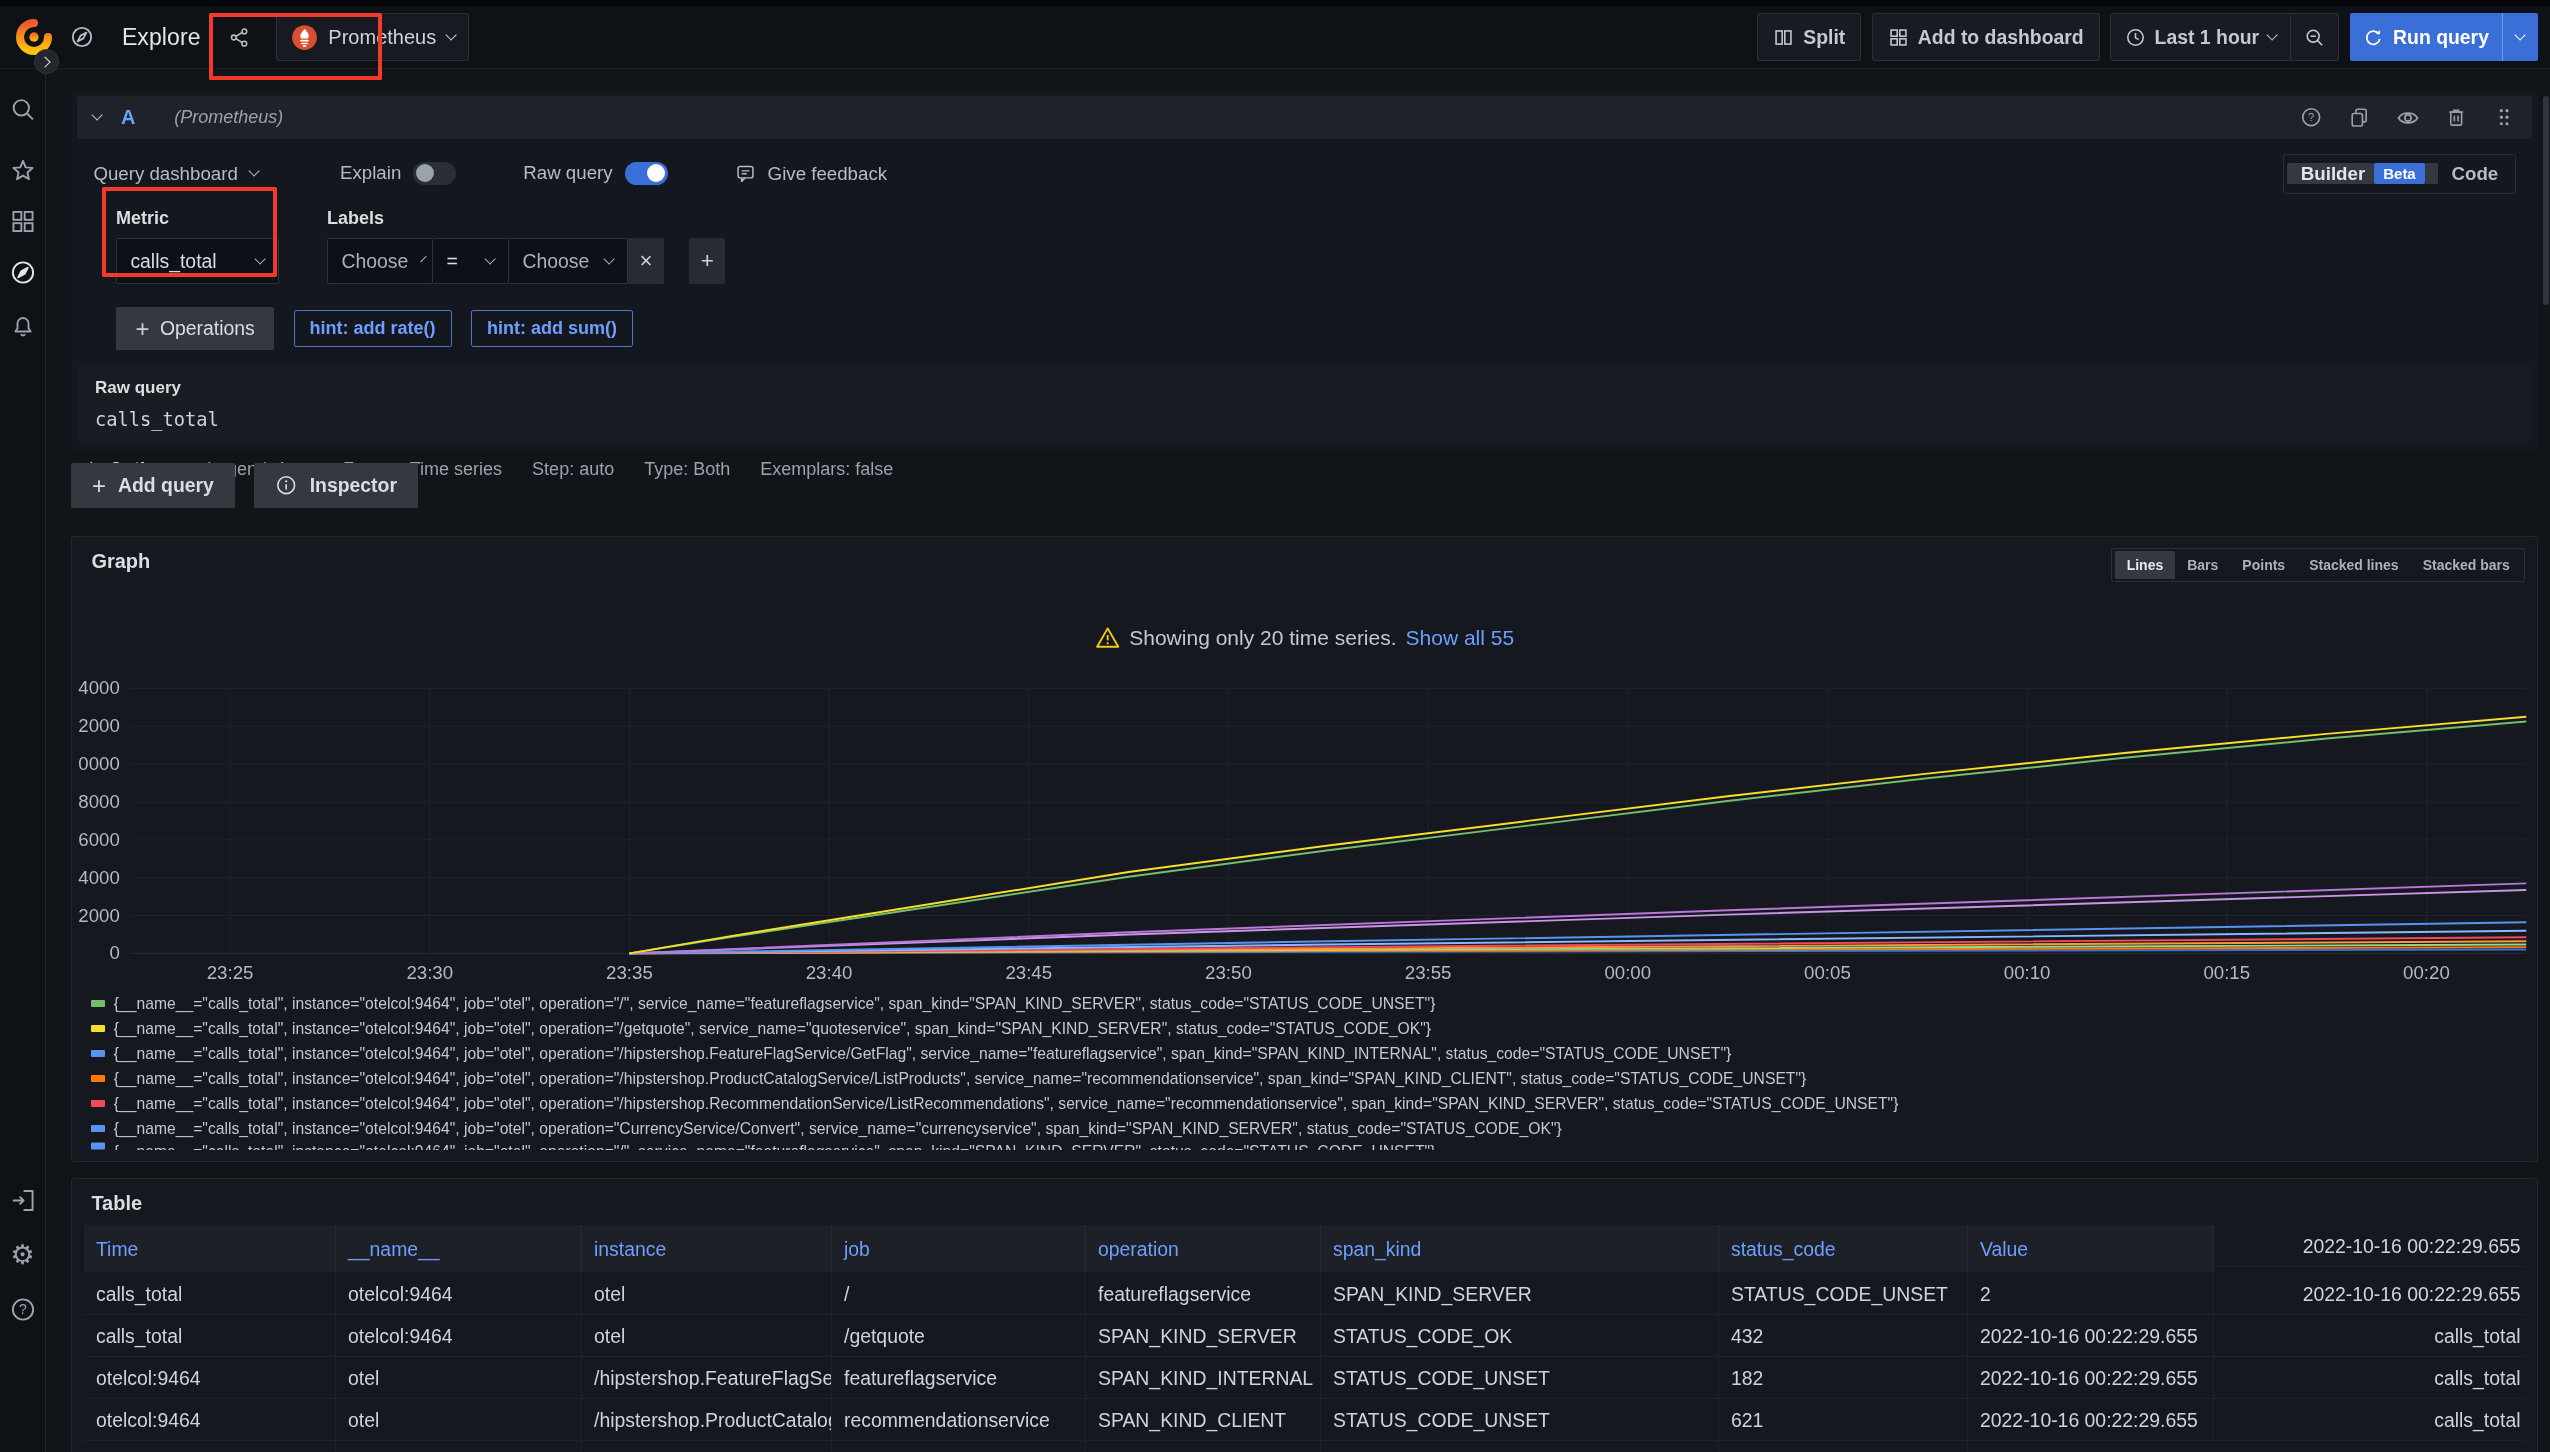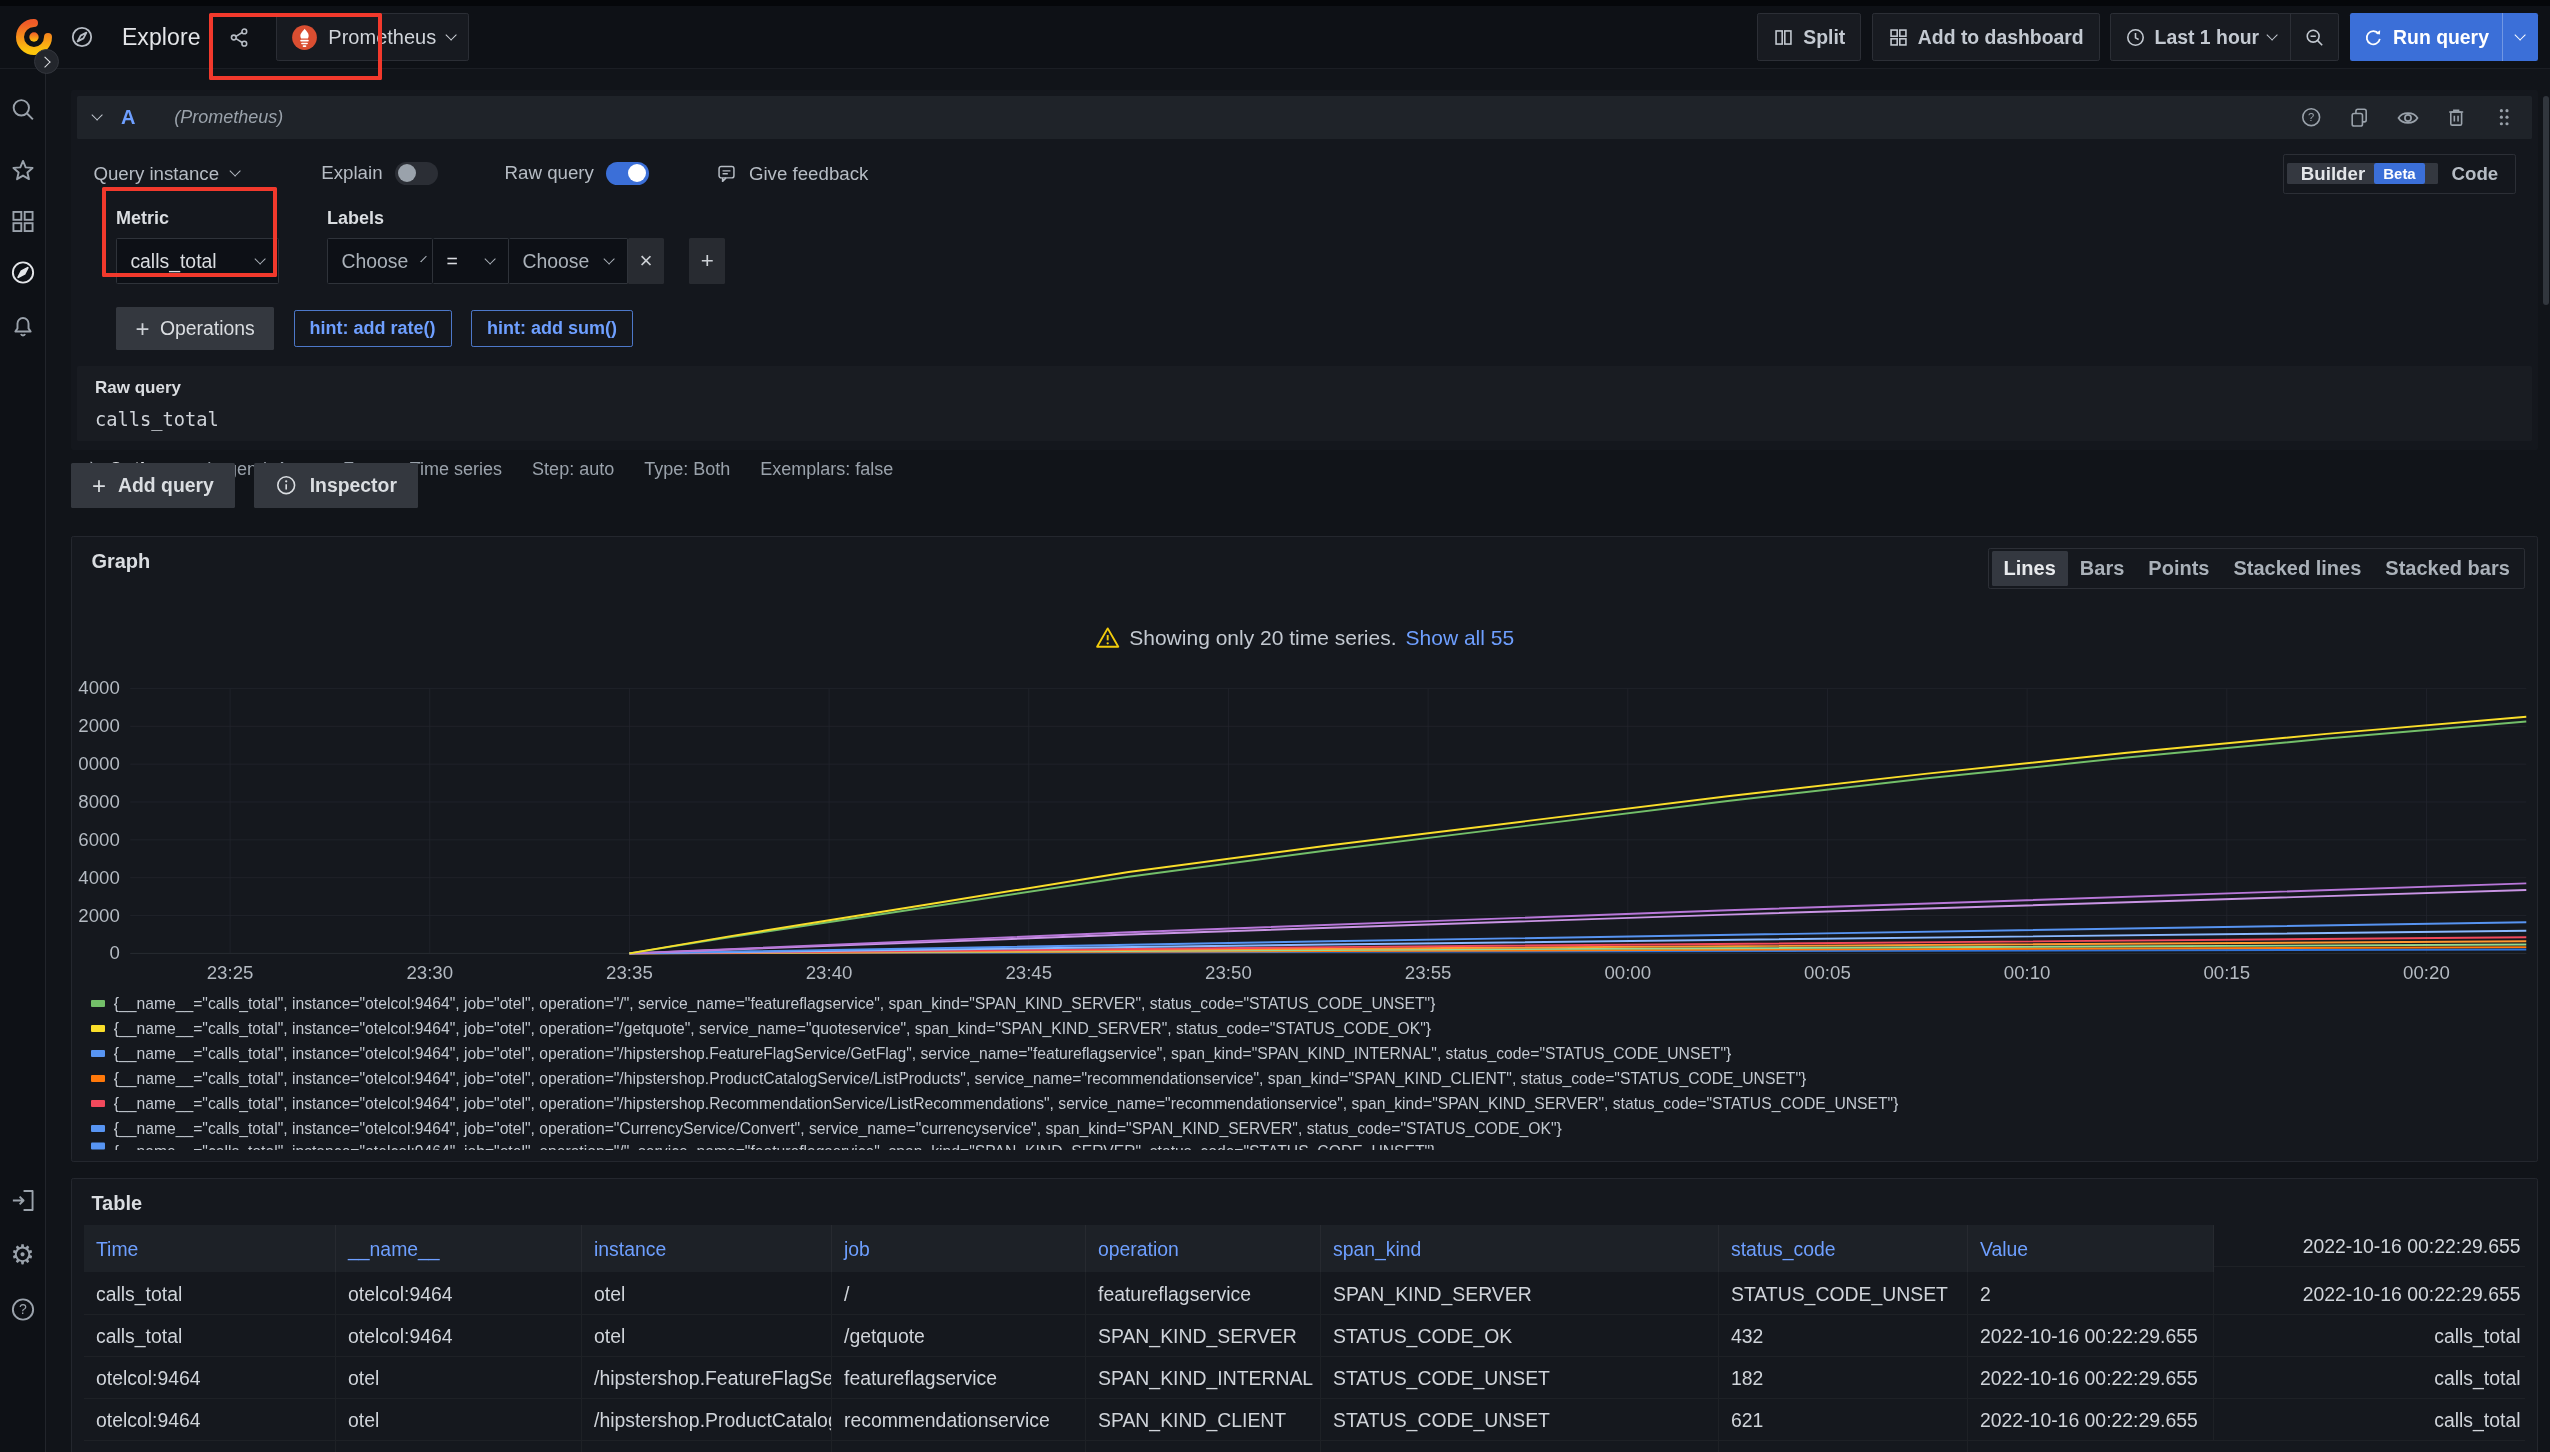--- a/index.html
+++ b/index.html
@@ -117,21 +117,21 @@
     background:#34383f; border-radius:1.5px; font-size:19.4px; font-weight:bold; color:#dadde1; }
 
   
   .panel { position:absolute; left:71px; width:2467px; background:#15181e;
     border:0.7px solid #24272e; border-radius:2.2px; }
   .graph-panel { top:536px; height:626px; }
   .panel-title { position:absolute; left:19.4px; top:13.4px; font-size:20px; font-weight:bold; color:#dadde1; }
 
   .mode-seg { position:absolute; right:12px; top:10.5px; display:flex; align-items:center;
     border:0.7px solid #2c2f36; border-radius:2.2px; padding:2.2px; }
-  .mode-seg .m { padding:6px 12px; font-size:20px; font-weight:bold; color:#aab1b9; border-radius:1.5px; }
+  .mode-seg .m { padding:6px 12px; font-size:14px; font-weight:bold; color:#aab1b9; border-radius:1.5px; }
   .mode-seg .m.active { background:#343840; color:#e8eaed; }
 
   .graph-warning { position:absolute; left:0; right:0; top:88px; display:flex;
     justify-content:center; align-items:center; gap:9px; font-size:21px; color:#c3c9d1; }
   .graph-warning a { color:#6e9fff; text-decoration:none; }
 
   .legend { position:absolute; left:19.4px; right:15px; top:454px; }
   .legend-row { display:flex; align-items:center; gap:9px; height:25px; }
   .legend-row .swatch { width:13.4px; height:6.7px; border-radius:1.1px; }
   .legend-row .ltext { font-size:15.7px; color:#c3c9d1; white-space:nowrap; overflow:hidden; }
@@ -348,21 +348,21 @@
           <circle cx="15" cy="12" r="1.7"></circle>
             <circle cx="9" cy="19" r="1.7"></circle>
             <circle cx="15" cy="19" r="1.7"></circle>
         </svg>
       </span>
     </div>
   </div>
 
   <div class="q-toolbar">
     <div class="item" style="margin-right:82px">
-      <span>Query instance</span>
+      <span>Query dashboard</span>
       <span class="chev"></span>
     </div>
     <div class="item" style="margin-right:67px">
       <span>Explain</span>
       <span class="toggle">
           <span class="knob"></span>
         </span>
     </div>
     <div class="item" style="margin-right:67px">
       <span>Raw query</span>

